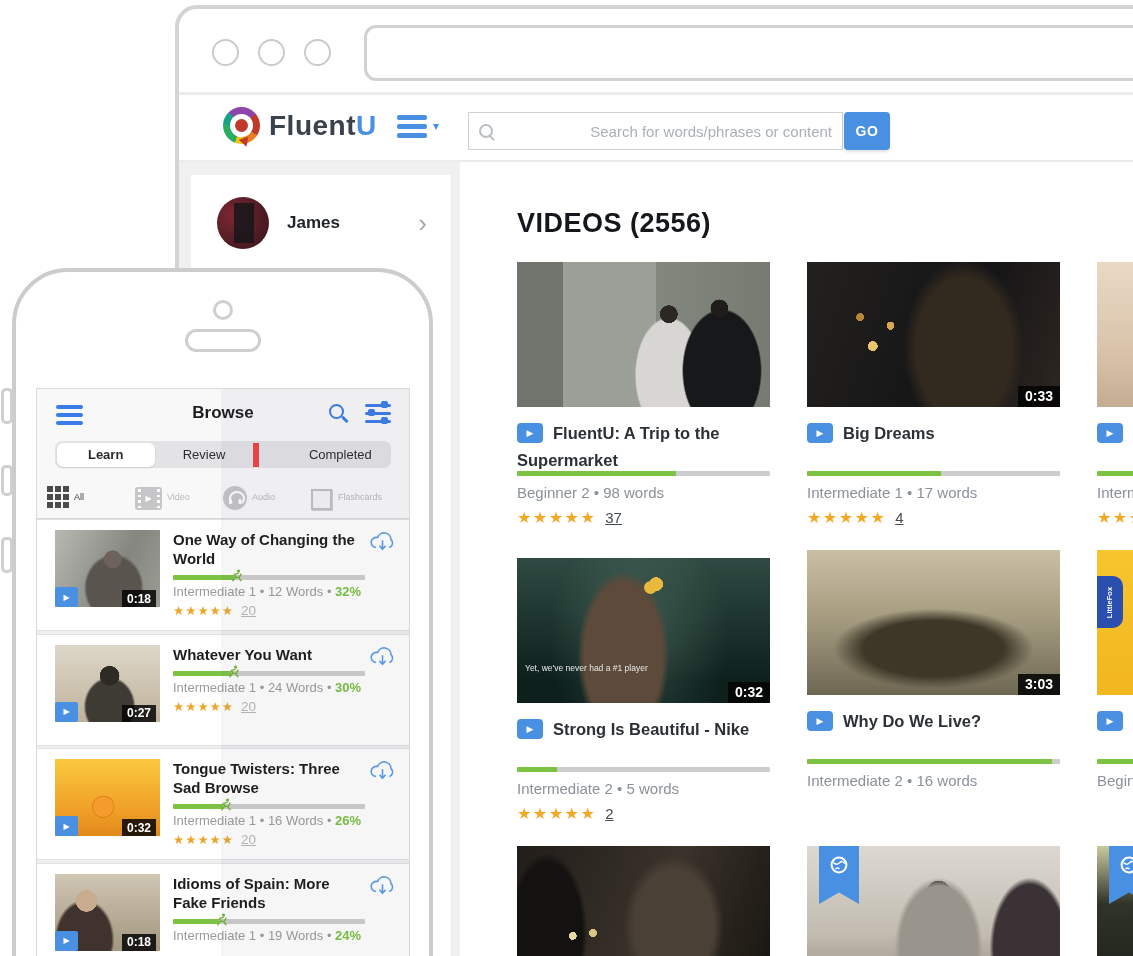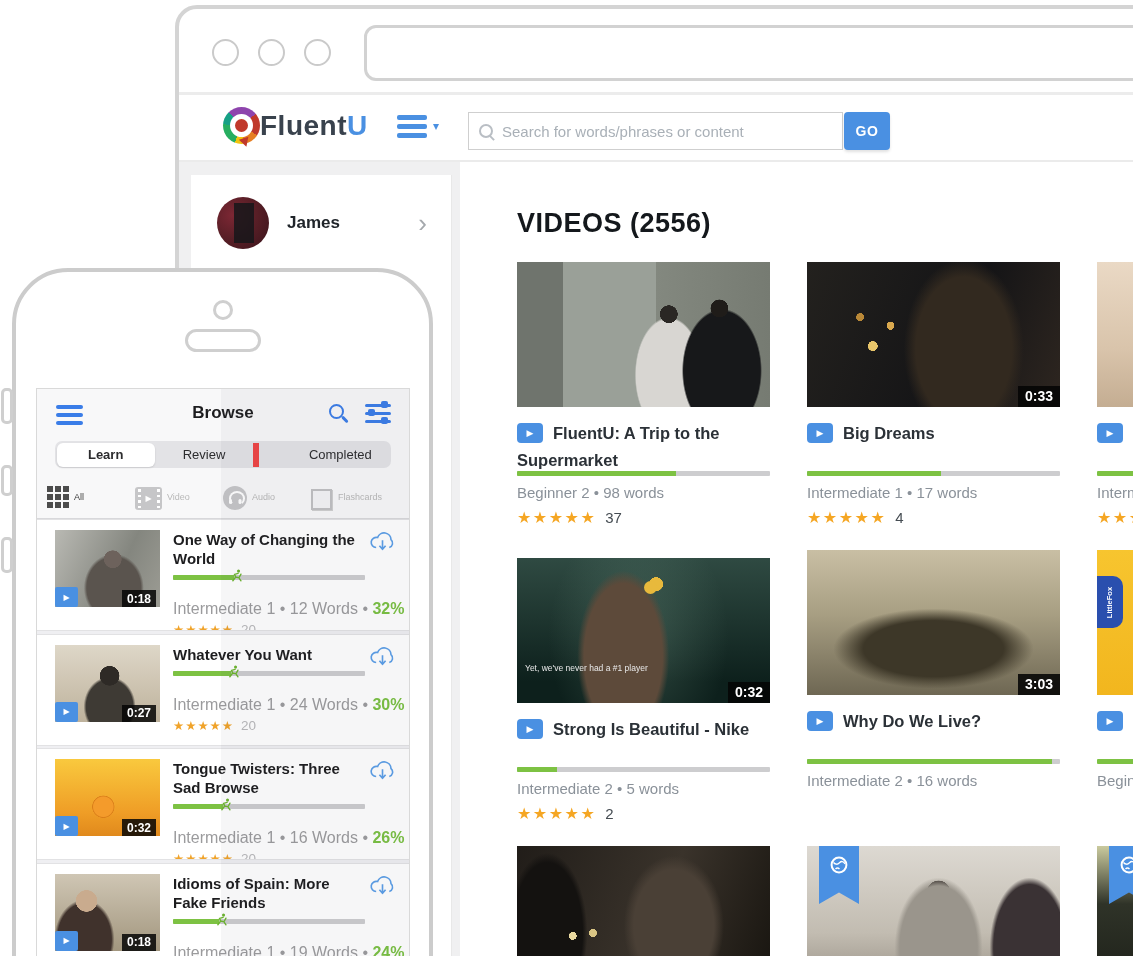--- a/index.html
+++ b/index.html
@@ -17,21 +17,21 @@
   .chrome { height:86px; position:relative; border-bottom:3px solid #ececec; }
   .win-dots { position:absolute; left:33px; top:30px; display:flex; gap:19px; }
   .win-dot { width:27px; height:27px; border:2.5px solid #cacaca; border-radius:50%; background:#fff; }
   .urlbar {
     position:absolute; left:185px; top:16px; right:-20px; height:56px;
     border:3px solid #d2d2d2; border-radius:12px; background:#fff;
   }
 
   
   .siteheader { height:67px; position:relative; border-bottom:2px solid #ebebeb; background:#fff; }
-  .logo { position:absolute; left:44px; top:12px; display:flex; align-items:center; }
+  .logo { position:absolute; left:44px; top:12px; display:flex; align-items:center; gap:9px; }
   .logo-globe {
     width:37px; height:37px; border-radius:50%; position:relative;
     background:conic-gradient(#8e44ad 0 14%, #c0392b 14% 34%, #e67e22 34% 48%, #f1c40f 48% 56%, #27ae60 56% 76%, #16a085 76% 88%, #8e44ad 88%);
   }
   .logo-globe::before { content:""; position:absolute; inset:7px; border-radius:50%; background:#fff; }
   .logo-globe::after { content:""; position:absolute; inset:12px; border-radius:50%; background:#c0392b; }
   .logo-globe .tail { position:absolute; bottom:-3px; left:17px; width:0; height:0;
     border-left:5px solid transparent; border-right:5px solid transparent; border-top:9px solid #c0392b; transform:rotate(-18deg); }
   .logo-text { font-size:28px; font-weight:bold; color:#39424d; letter-spacing:.5px; }
   .logo-text .u { color:#4a90e2; }
@@ -39,21 +39,21 @@
   .menu-bars { display:flex; flex-direction:column; gap:4.5px; }
   .menu-bars i { width:30px; height:4.5px; background:#4a90e2; border-radius:2px; }
   .menu-caret { color:#4a90e2; font-size:12px; }
   .searchwrap { position:absolute; left:289px; top:17px; display:flex; }
   .searchbox {
     width:375px; height:38px; border:1px solid #cfcfcf; background:#fff;
     display:flex; align-items:center; padding:0 10px; gap:9px;
   }
   .mag { width:14px; height:14px; border:2px solid #b9bec4; border-radius:50%; position:relative; flex:none; }
   .mag::after { content:""; position:absolute; width:6px; height:2px; background:#b9bec4; bottom:-3px; right:-4px; transform:rotate(45deg); }
-  .searchbox input { border:none; outline:none; font-size:15px; color:#be185d; width:100%; font-family:inherit; }
+  .searchbox input { border:none; outline:none; font-size:15px; color:#be185d; width:100%; font-family:inherit;text-align:right; }
   .searchbox input::placeholder { color:#a9b0b7; }
   .go-btn {
     width:46px; height:38px; background:#4a90e2; color:#fff; border:none; border-radius:4px;
     font-weight:bold; font-size:14px; letter-spacing:.5px; margin-left:1px; cursor:pointer;
     box-shadow:0 2px 3px rgba(0,0,0,.12); font-family:inherit;
   }
 
   .browser-body { display:flex; height:800px; }
 
   
@@ -80,21 +80,21 @@
   .title-row { margin-top:13px; height:44px; font-size:16.5px; font-weight:bold; color:#2b3137; line-height:1.62; }
   .play-chip {
     float:left; width:26px; height:20px; background:#4a90e2; border-radius:4px; margin:3px 10px 2px 0;
     color:#fff; font-size:9px; display:flex; align-items:center; justify-content:center;
   }
   .pbar { margin-top:7px; height:7px; background:#ececec; border-radius:1px; overflow:hidden; }
   .pfill { height:100%; background:#7dc243; }
   .meta { margin-top:8px; font-size:15px; color:#8a9199; height:18px; }
   .stars-row { margin-top:5px; height:20px; display:flex; align-items:center; gap:9px; }
   .stars { color:#f5a623; font-size:16px; letter-spacing:1.5px; }
-  .rcount { font-size:15px; color:#454c52; }
+  .rcount { font-size:15px; color:#454c52;text-decoration:underline; }
 
   
   .t-street { background:
     radial-gradient(circle 9px at 80% 32%, #1f1c19 97%, transparent),
     radial-gradient(circle 9px at 60% 36%, #2a2724 97%, transparent),
     radial-gradient(40px 62px at 81% 75%, #17181a 96%, transparent),
     radial-gradient(34px 58px at 60% 78%, #d8d6d2 96%, transparent),
     linear-gradient(90deg,#6f746d 0 18%, #9aa098 18% 55%, #83887f 55%, #767b72 100%); }
   .t-bokeh { background:
     radial-gradient(circle 5px at 26% 58%, #e8c56a 97%, transparent),
@@ -201,21 +201,21 @@
   .pthumb { position:absolute; left:18px; top:10px; width:105px; height:77px; background:#999; }
   .pplay { position:absolute; left:0; bottom:0; width:23px; height:20px; background:#4a90e2; border-radius:2px; color:#fff; font-size:8px; display:flex; align-items:center; justify-content:center; }
   .pdur { position:absolute; right:4px; bottom:0; background:rgba(5,5,5,.85); color:#fff; font-size:12px; font-weight:bold; padding:1.5px 5px; }
   .pbody { margin-left:118px; position:relative; padding-right:34px; }
   .ptitle { font-size:15px; font-weight:bold; color:#1d1d1f; line-height:19px; min-height:19px; }
   .cloud { position:absolute; right:-2px; top:1px; }
   .pbar-wrap { position:relative; margin-top:5px; width:192px; }
   .pbar { height:5px; background:#cdcdcf; border-radius:1px; overflow:hidden; }
   .pbarfill { height:100%; background:#7dc243; }
   .runner { position:absolute; top:-7px; }
-  .pmeta { margin-top:20px; font-size:16px; color:#9b9b9d; white-space:nowrap; }
+  .pmeta { margin-top:4px; font-size:13px; color:#9b9b9d; white-space:nowrap; }
   .ppct { color:#7ac142; font-weight:bold; }
   .pstars { margin-top:4px; display:flex; align-items:center; gap:7px; }
   .pstars .stars { font-size:12.5px; letter-spacing:1px; color:#f0a32a; }
   .pstars .rcount { font-size:13.5px; color:#b9b9bb; }
 
   .p-woman { background:
     radial-gradient(circle 9px at 55% 38%, #6d625c 96%, transparent),
     radial-gradient(30px 34px at 56% 75%, #5a544e 90%, transparent),
     linear-gradient(115deg,#b9b9b3,#84867f 60%,#9c9c94); }
   .p-man { background:

